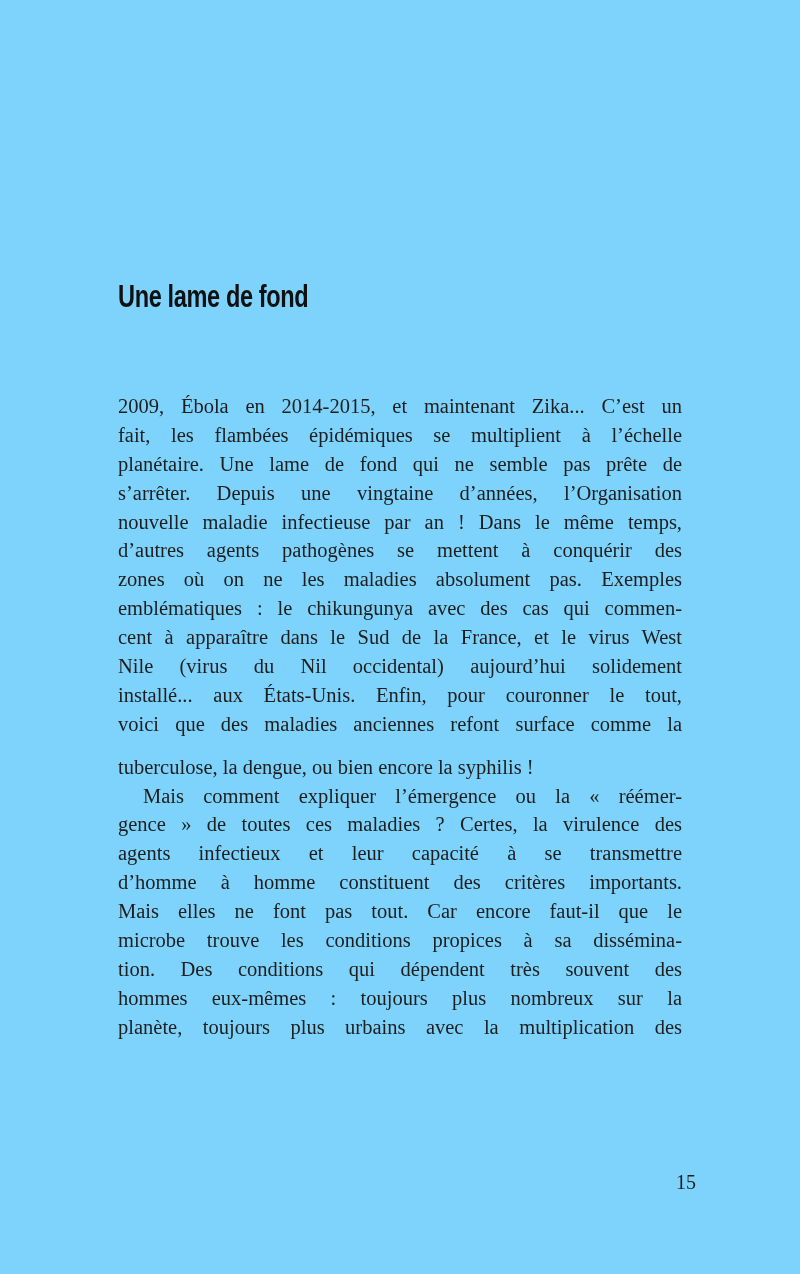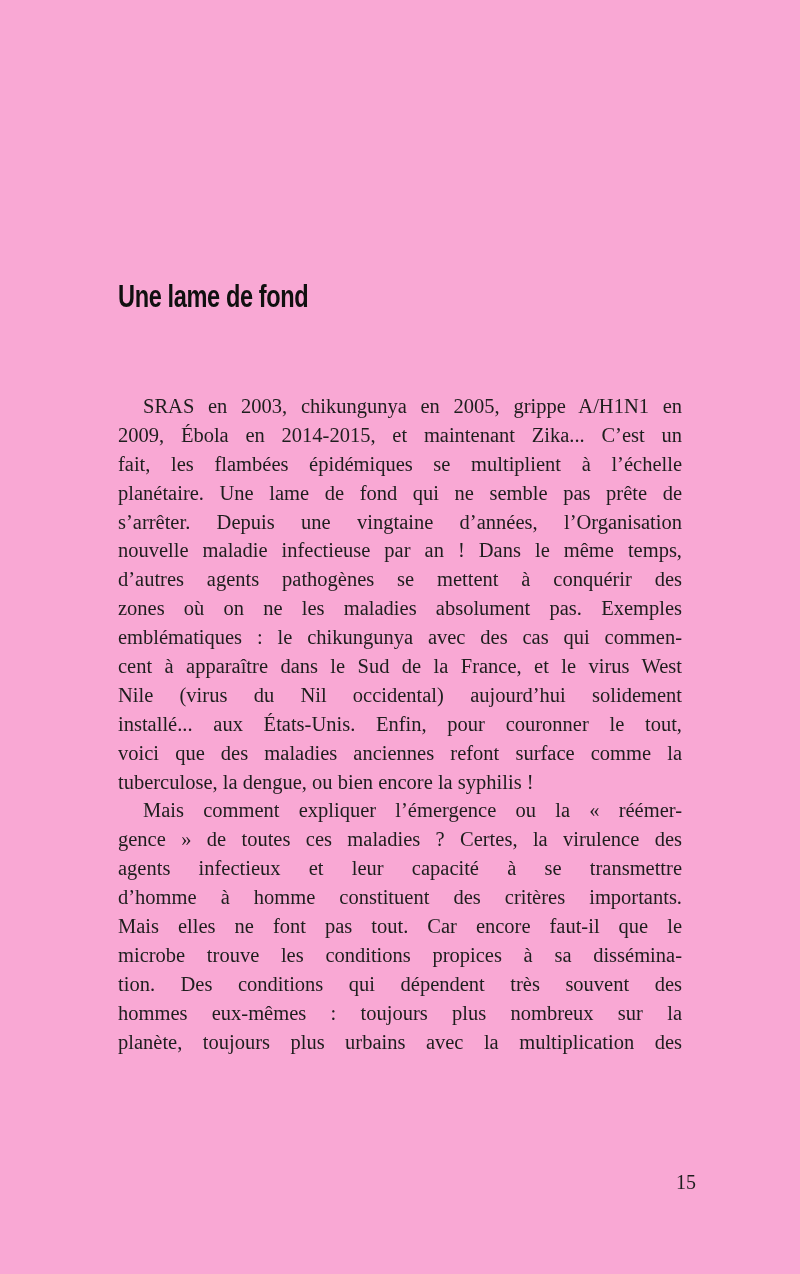--- a/index.html
+++ b/index.html
@@ -5,21 +5,21 @@
   html, body {
     margin: 0;
     padding: 0;
     background: #e9e9e9;
   }
   .page {
     position: relative;
     width: 800px;
     height: 1274px;
     margin: 0 auto;
-    background: #f9a8d4;
+    background: #7dd3fc;
     overflow: hidden;
   }
   .chapter-title {
     position: absolute;
     left: 118px;
     top: 260px;
     font-family: "Liberation Sans", sans-serif;
     font-weight: 700;
     font-size: 31px;
     line-height: 31px;
@@ -41,41 +41,40 @@
   .para { margin: 0; }
   .line {
     height: 28.9px;
     line-height: 28.9px;
     text-align: justify;
     text-align-last: justify;
     overflow: hidden;
     white-space: nowrap;
   }
   .line.indent { text-indent: 25px; }
-  .line.last { text-align-last: left; }
+  .line.last { text-align-last: left; margin-top: 14px; }
   .page-number {
     position: absolute;
     right: 104px;
     top: 1168px;
     font-family: "Liberation Serif", serif;
     font-size: 20px;
     line-height: 28px;
     color: #1e1e1e;
     text-align: right;
   }
 </style>
 </head>
 <body>
 
 <div class="page">
   <h1 class="chapter-title">Une lame de fond</h1>
 
   <div class="text-block">
       <div class="para">
-        <div class="line indent">SRAS en 2003, chikungunya en 2005, grippe A/H1N1 en</div>
         <div class="line">2009, Ébola en 2014-2015, et maintenant Zika... C’est un</div>
         <div class="line">fait, les flambées épidémiques se multiplient à l’échelle</div>
         <div class="line">planétaire. Une lame de fond qui ne semble pas prête de</div>
         <div class="line">s’arrêter. Depuis une vingtaine d’années, l’Organisation</div>
         <div class="line">nouvelle maladie infectieuse par an ! Dans le même temps,</div>
         <div class="line">d’autres agents pathogènes se mettent à conquérir des</div>
         <div class="line">zones où on ne les maladies absolument pas. Exemples</div>
         <div class="line">emblématiques : le chikungunya avec des cas qui commen-</div>
         <div class="line">cent à apparaître dans le Sud de la France, et le virus West</div>
         <div class="line">Nile (virus du Nil occidental) aujourd’hui solidement</div>

